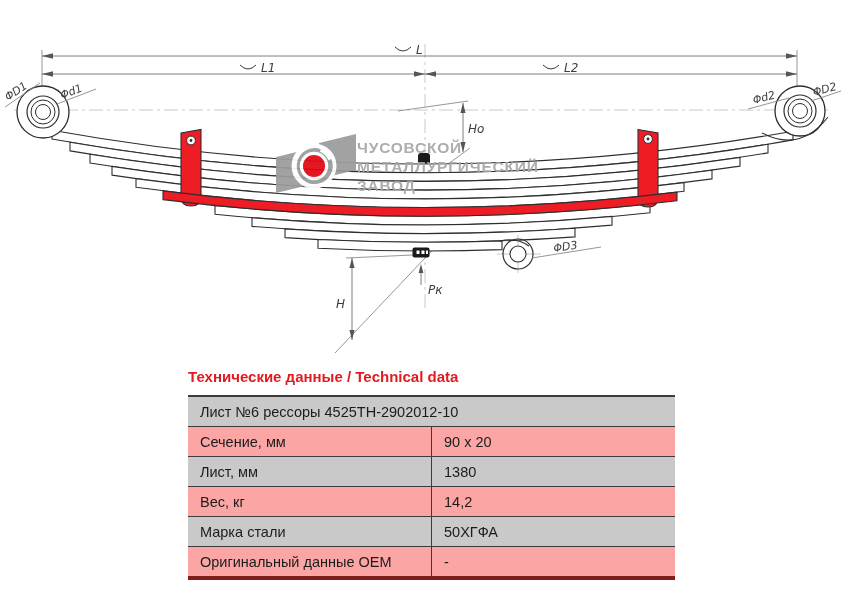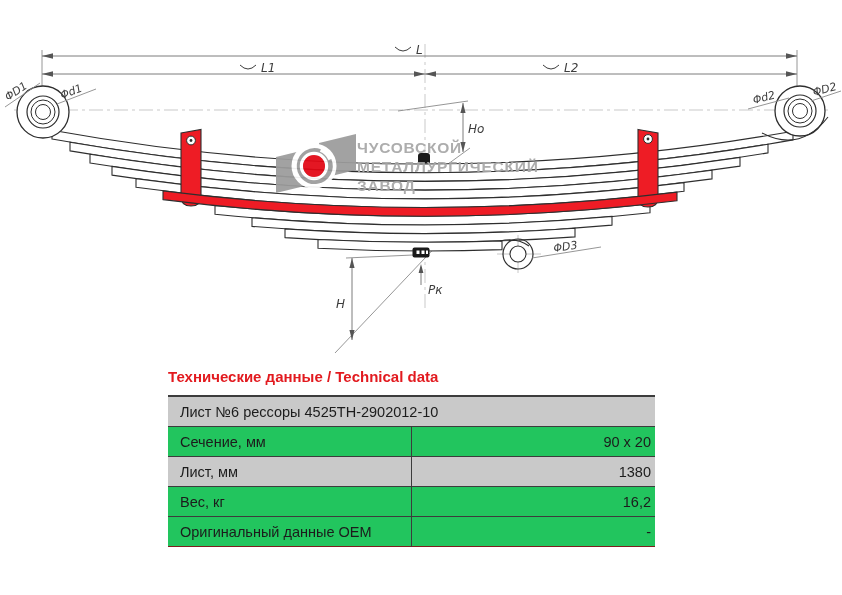--- a/index.html
+++ b/index.html
@@ -3,30 +3,30 @@
 <meta charset="utf-8">
 <style>
   html,body{margin:0;padding:0;background:#ffffff;}
   .screen{position:relative;width:842px;height:595px;background:#ffffff;overflow:hidden;
           font-family:"Liberation Sans",sans-serif;}
   .drawing{position:absolute;left:0;top:0;width:842px;height:375px;}
   .dimtext{font-family:"DejaVu Sans",sans-serif;font-style:italic;font-size:12px;fill:#3d3d3d;}
   .dimtext-sm{font-family:"DejaVu Sans",sans-serif;font-style:italic;font-size:11px;fill:#3d3d3d;}
   .logo-text{font-family:"Liberation Sans",sans-serif;font-weight:bold;font-size:15.5px;
              fill:#a7a7a7;letter-spacing:.8px;}
-  .tech{position:absolute;left:168px;top:368px;width:487px;}
+  .tech{position:absolute;left:188px;top:368px;width:487px;}
   .tech-title{font-size:15px;font-weight:bold;color:#e21a1f;margin:0 0 9px 0;line-height:18px;}
   table.tech-table{border-collapse:collapse;width:487px;table-layout:fixed;
-                   border-top:2px solid #3c3c3c;border-bottom:1px solid #7f1d1d;}
+                   border-top:2px solid #3c3c3c;border-bottom:4px solid #7f1d1d;}
   table.tech-table td{height:29px;padding:0 4px 0 12px;font-size:14.5px;color:#1c1c1c;
                    border-top:1.5px solid #3c3c3c;vertical-align:middle;white-space:nowrap;}
   table.tech-table tr:first-child td{border-top:none;}
   tr.gray td{background:#c9c9c9;}
-  tr.white td{background:#22c55e;}
-  td.val{border-left:1.5px solid #3c3c3c;width:245px;text-align:right;}
+  tr.white td{background:#fca5a5;}
+  td.val{border-left:1.5px solid #3c3c3c;width:245px;}
   td.lab{width:226px;}
 </style>
 </head>
 <body>
 
 <div class="screen">
 
   <svg class="drawing" viewBox="0 0 842 375">
 
     <line x1="14" y1="110" x2="832" y2="110" stroke="#c9c9c9" stroke-width="1" stroke-dasharray="14 4 3 4"></line>
@@ -176,21 +176,25 @@
         <tr class="white">
           <td class="lab">Сечение, мм</td>
           <td class="val">90 x 20</td>
         </tr>
         <tr class="gray">
           <td class="lab">Лист, мм</td>
           <td class="val">1380</td>
         </tr>
         <tr class="white">
           <td class="lab">Вес, кг</td>
-          <td class="val">16,2</td>
+          <td class="val">14,2</td>
+        </tr>
+        <tr class="gray">
+          <td class="lab">Марка стали</td>
+          <td class="val">50ХГФА</td>
         </tr>
         <tr class="white">
           <td class="lab">Оригинальный данные OEM</td>
           <td class="val">-</td>
         </tr>
       </tbody>
     </table>
   </div>
 
 </div>

